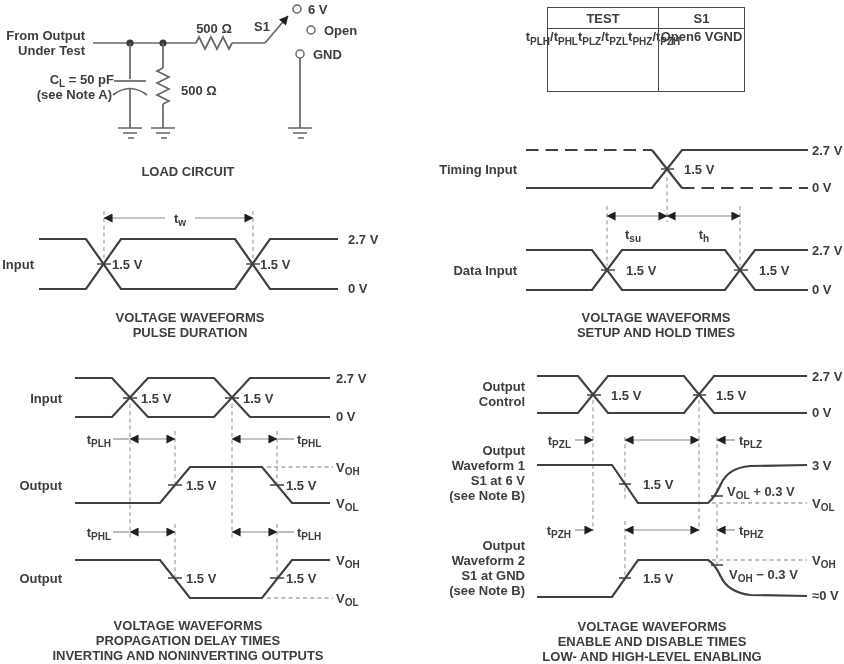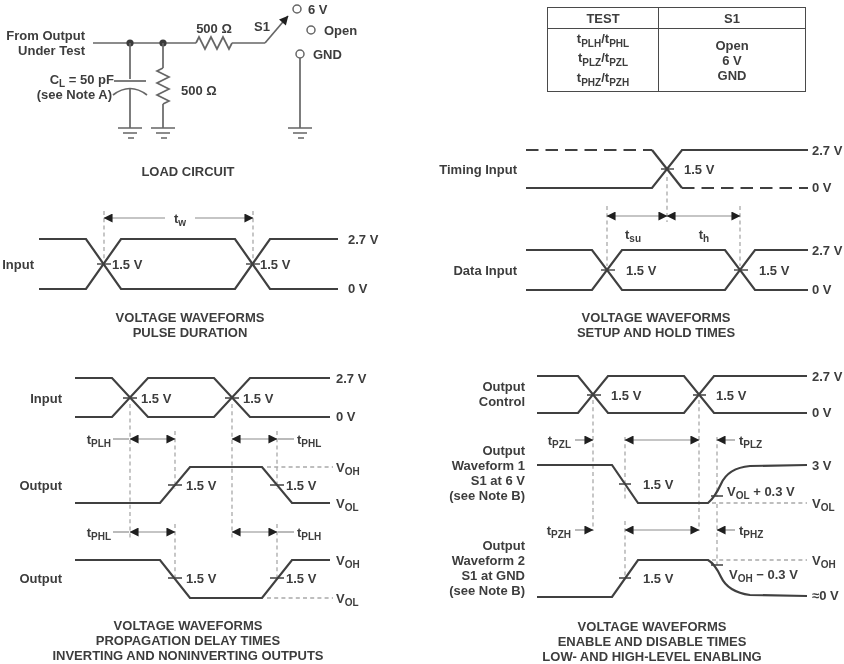--- a/index.html
+++ b/index.html
@@ -13,27 +13,27 @@
   .wire{stroke:#666666;stroke-width:1.7;fill:none;}
   .wave{stroke:#404040;stroke-width:2.2;fill:none;stroke-linejoin:miter;}
   .wavedash{stroke:#404040;stroke-width:2.2;fill:none;stroke-dasharray:12.5 7;}
   .ref{stroke:#a9a9a9;stroke-width:1.3;fill:none;stroke-dasharray:4 3.2;}
   .meas{stroke:#8c8c8c;stroke-width:1.2;fill:none;}
   .tick{stroke:#404040;stroke-width:1.4;}
   .dot{fill:#3a3a3a;}
   .term{fill:#ffffff;stroke:#666666;stroke-width:1.5;}
   .end{text-anchor:end;} .mid{text-anchor:middle;}
   
-  .ttable{position:absolute;left:547px;top:7px;width:259px;height:85px;
+  .ttable{position:absolute;left:547px;top:7px;width:198px;height:85px;
           box-sizing:border-box;border:1.6px solid #4a4a4a;background:#fff;
           display:grid;grid-template-columns:110px 1fr;grid-template-rows:21px 1fr;
           color:#3d3d3d;font-weight:bold;font-size:13px;text-align:center;}
   .ttable .hc{border-bottom:1.5px solid #4a4a4a;display:flex;align-items:center;justify-content:center;}
   .ttable .c2{border-left:1.5px solid #4a4a4a;}
-  .ttable .bc{display:flex;flex-direction:column;justify-content:center;line-height:15px;}
+  .ttable .bc{display:flex;flex-direction:row;justify-content:center;line-height:15px;}
   .ttable sub{font-size:10px;}
 </style>
 </head>
 <body>
 
 <div class="stage">
 
 <svg width="844" height="664" viewBox="0 0 844 664">
   <defs>
     <marker id="ah" viewBox="0 0 10 10" refX="9.5" refY="5" markerWidth="11" markerHeight="9" markerUnits="userSpaceOnUse" orient="auto-start-reverse">

